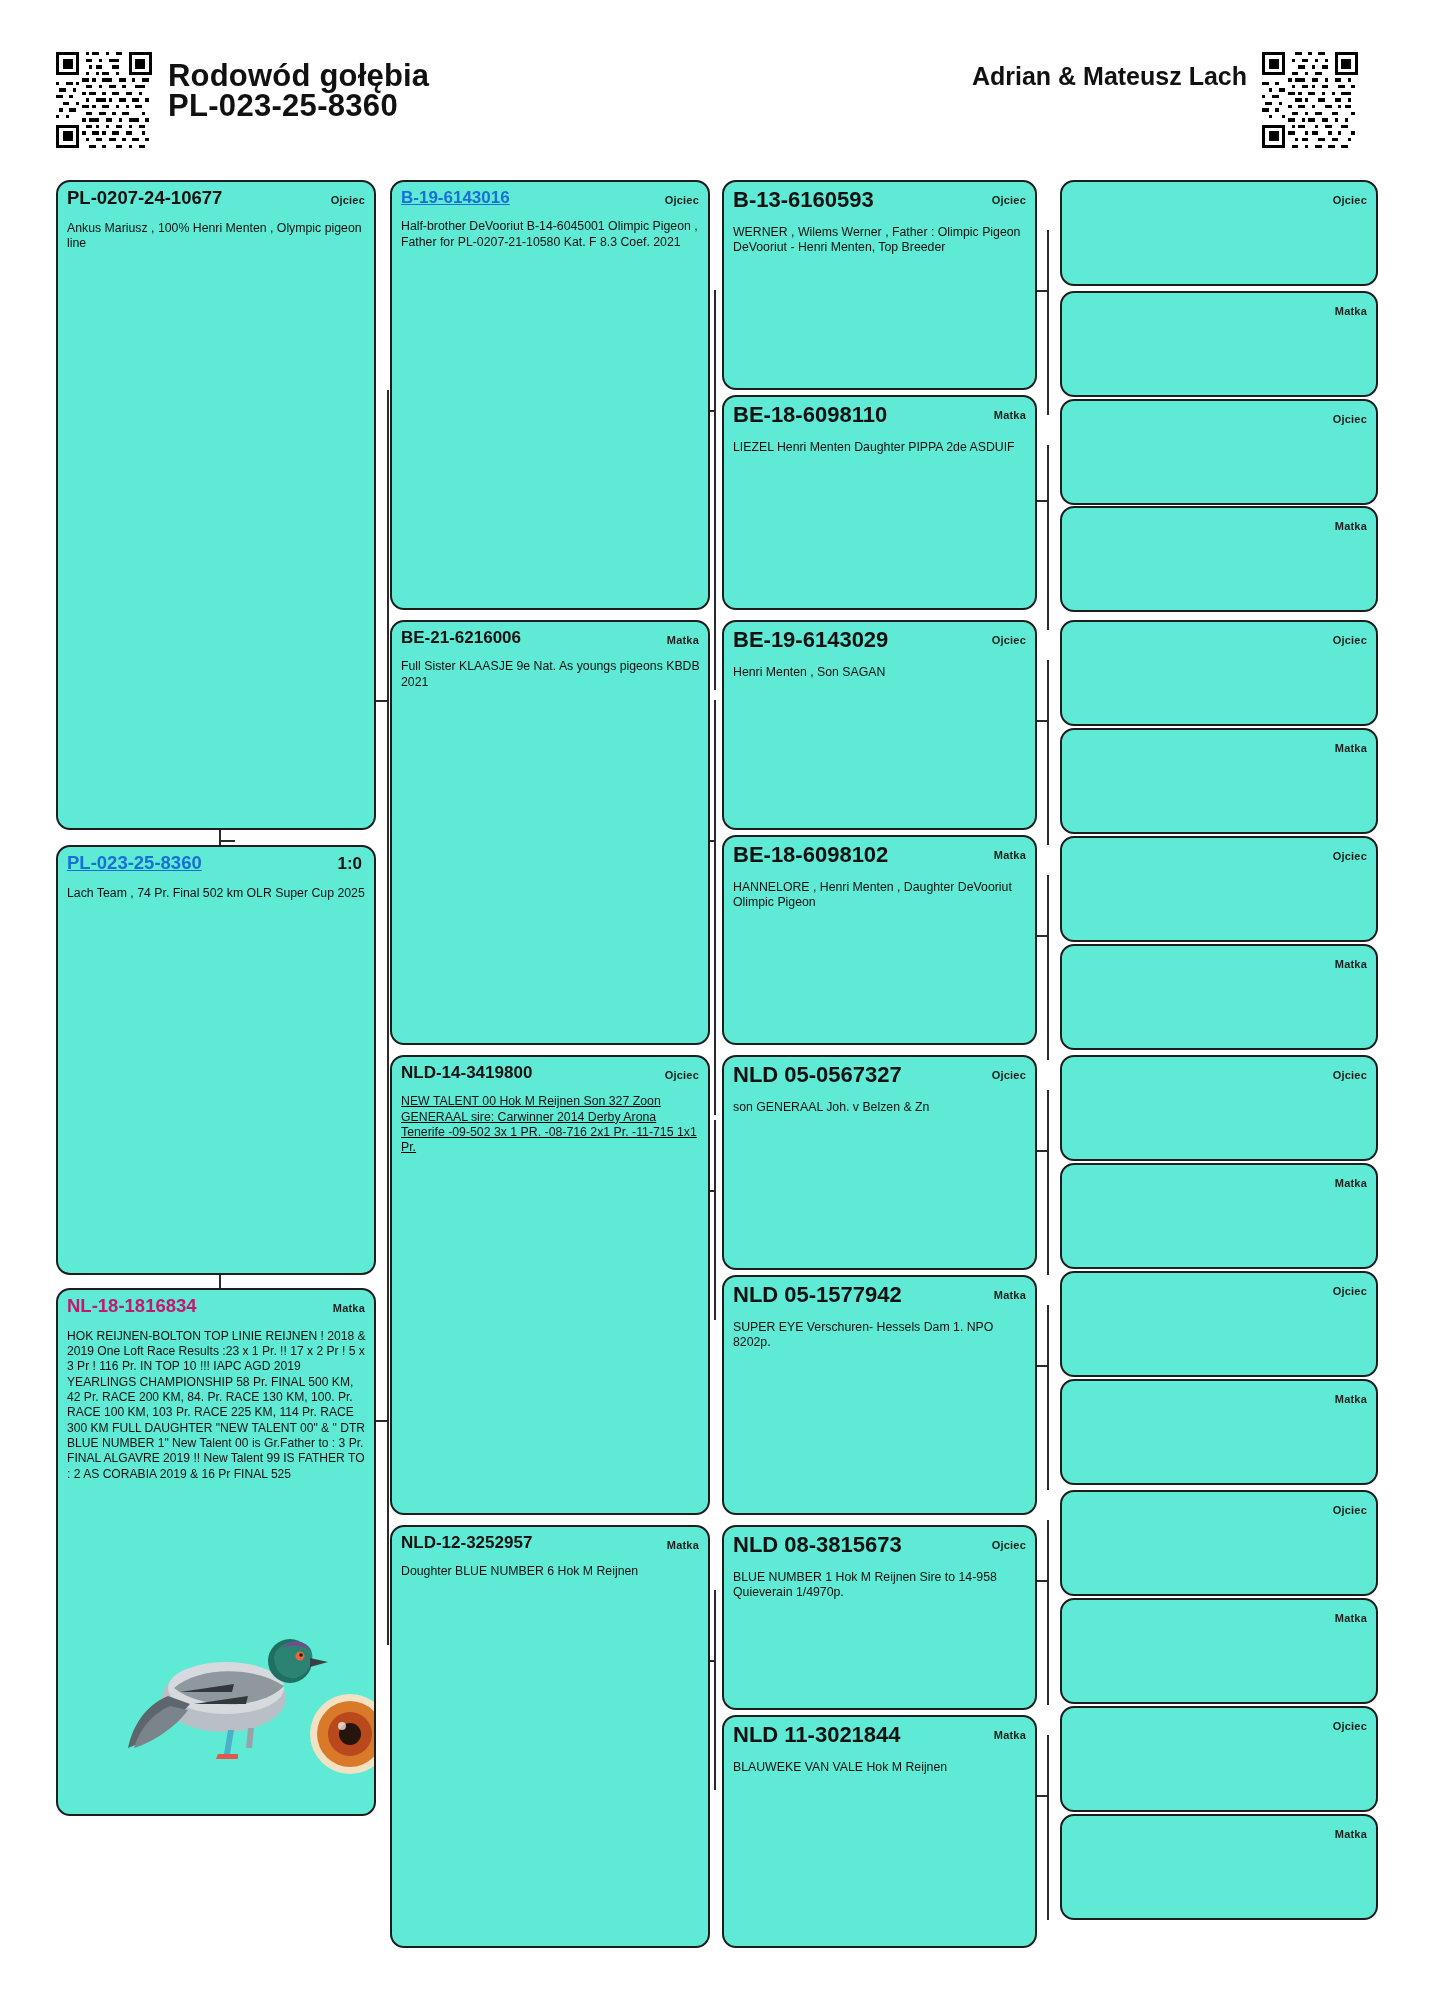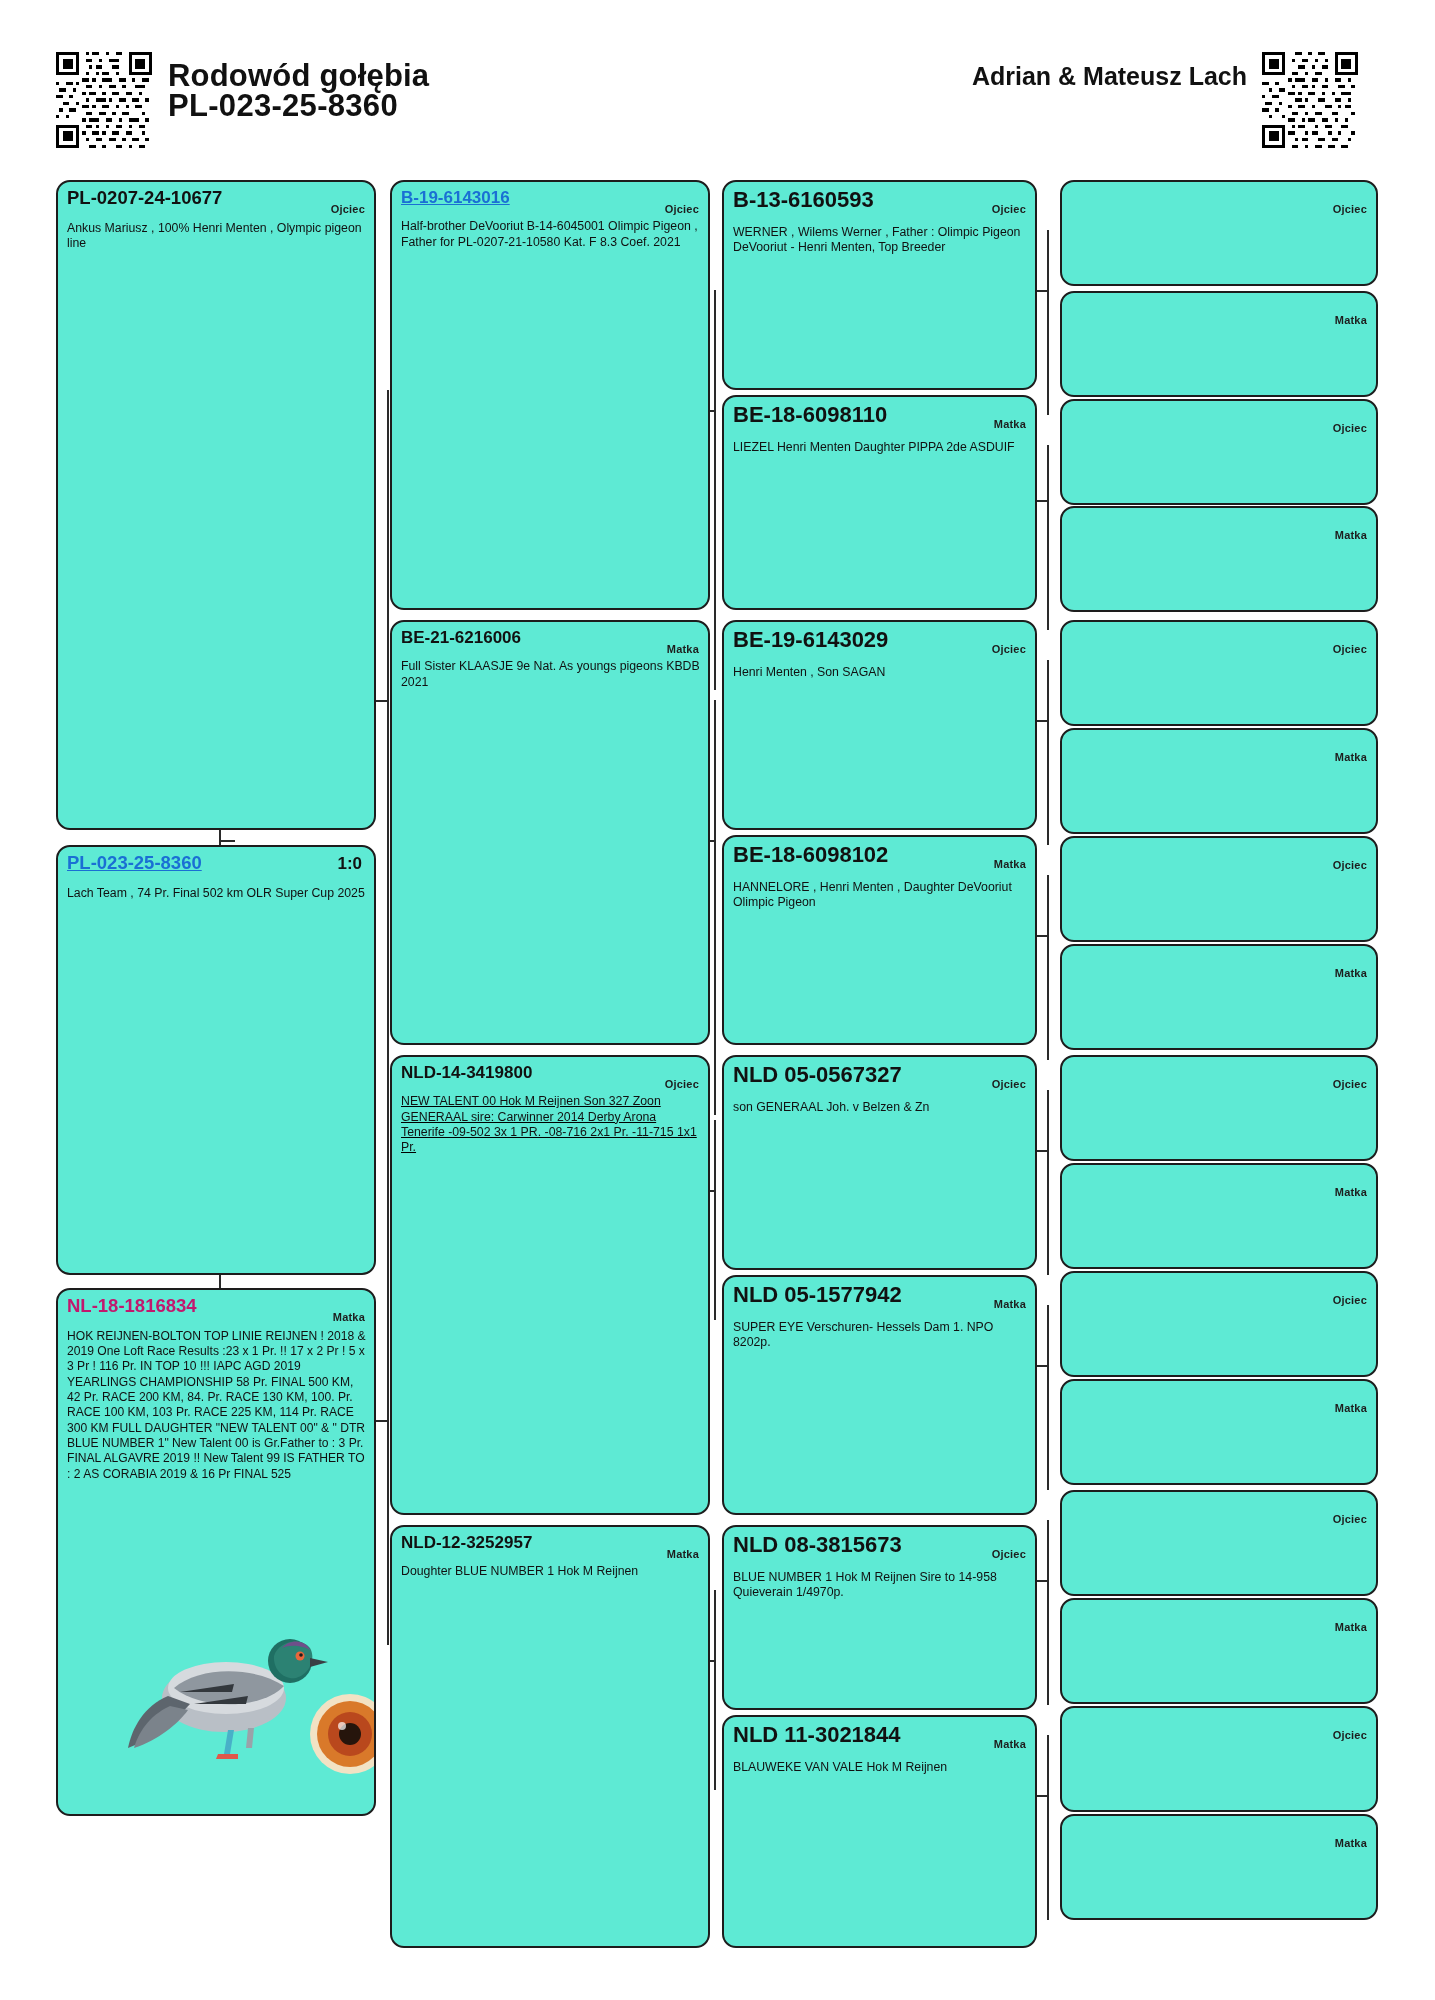--- a/index.html
+++ b/index.html
@@ -72,21 +72,21 @@
   .box .ring {
     font-weight: bold;
     color: #111;
     line-height: 1.12;
     display: inline-block;
     max-width: 78%;
   }
   .box .corner {
     position: absolute;
     right: 9px;
-    top: 21px;
+    top: 12px;
     font-size: 11px;
     font-weight: bold;
     color: #1d1d1d;
     letter-spacing: .2px;
   }
   .box .desc {
     margin-top: 12px;
     font-size: 12.3px;
     line-height: 1.26;
     color: #111;
@@ -434,21 +434,21 @@
 
   <div class="box g2" style="left:390px; top:1055px; width:320px; height:460px;text-decoration:underline;">
     <span class="ring">NLD-14-3419800</span>
     <span class="corner">Ojciec</span>
     <div class="desc">NEW TALENT 00 Hok M Reijnen Son 327 Zoon GENERAAL sire: Carwinner 2014 Derby Arona Tenerife -09-502 3x 1 PR. -08-716 2x1 Pr. -11-715 1x1 Pr.</div>
   </div>
 
   <div class="box g2" style="left:390px; top:1525px; width:320px; height:423px;">
     <span class="ring">NLD-12-3252957</span>
     <span class="corner">Matka</span>
-    <div class="desc">Doughter BLUE NUMBER 1 Hok M Reijnen</div>
+    <div class="desc">Doughter BLUE NUMBER 6 Hok M Reijnen</div>
   </div>
 
   <div class="box g3" style="left:722px; top:180px; width:315px; height:210px;">
     <span class="ring">B-13-6160593</span>
     <span class="corner">Ojciec</span>
     <div class="desc">WERNER , Wilems Werner , Father : Olimpic Pigeon DeVooriut - Henri Menten, Top Breeder</div>
   </div>
 
   <div class="box g3" style="left:722px; top:395px; width:315px; height:215px;">
     <span class="ring">BE-18-6098110</span>

